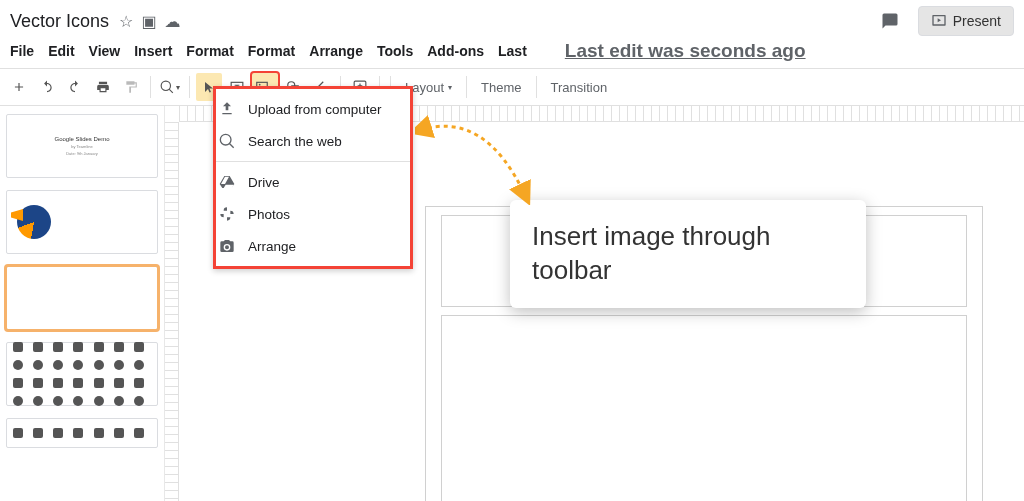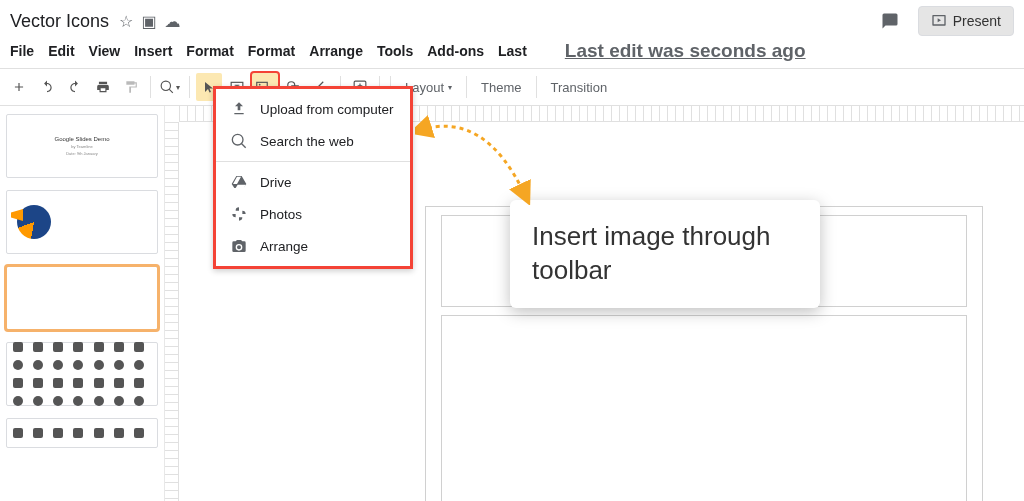--- a/index.html
+++ b/index.html
@@ -168,33 +168,33 @@
     left:213px; top:86px;
     width:200px;
     background:#fff;
     border:3px solid #f44336;
     box-shadow:0 2px 6px rgba(0,0,0,.2);
     z-index:30;
     padding:4px 0;
   }
   .dm-item {
     display:flex; align-items:center; gap:12px;
-    padding:7px 14px;
+    padding:7px 2px;
     font-size:13.5px;
     color:#202124;
     cursor:pointer;
   }
   .dm-icon { width:18px; height:18px; display:flex; align-items:center; justify-content:center; color:#5f6368; font-size:15px; }
   .dm-sep { height:1px; background:#e0e0e0; margin:4px 0; }
 
   
   .callout {
     position:absolute;
     left:510px; top:200px;
-    width:310px;
+    width:356px;
     background:#fff;
     border-radius:6px;
     box-shadow:0 4px 16px rgba(0,0,0,.25);
     padding:20px 22px;
     font-size:26px;
     line-height:1.3;
     z-index:25;
   }
 
   

